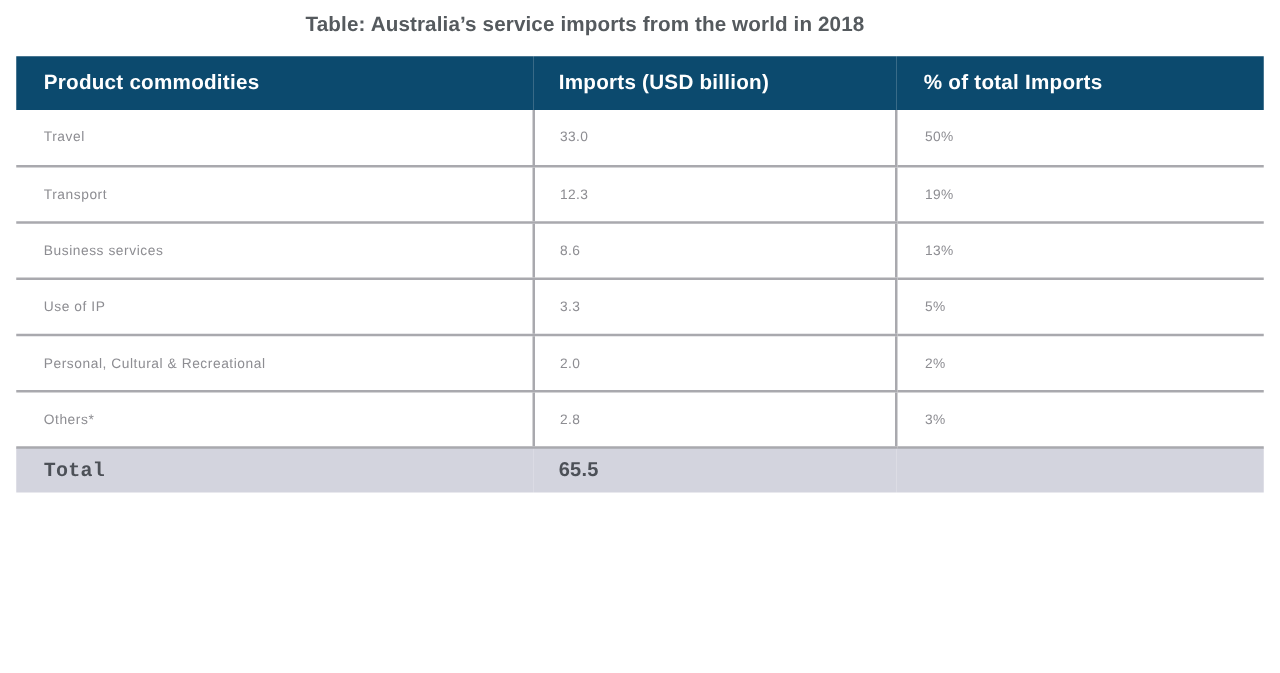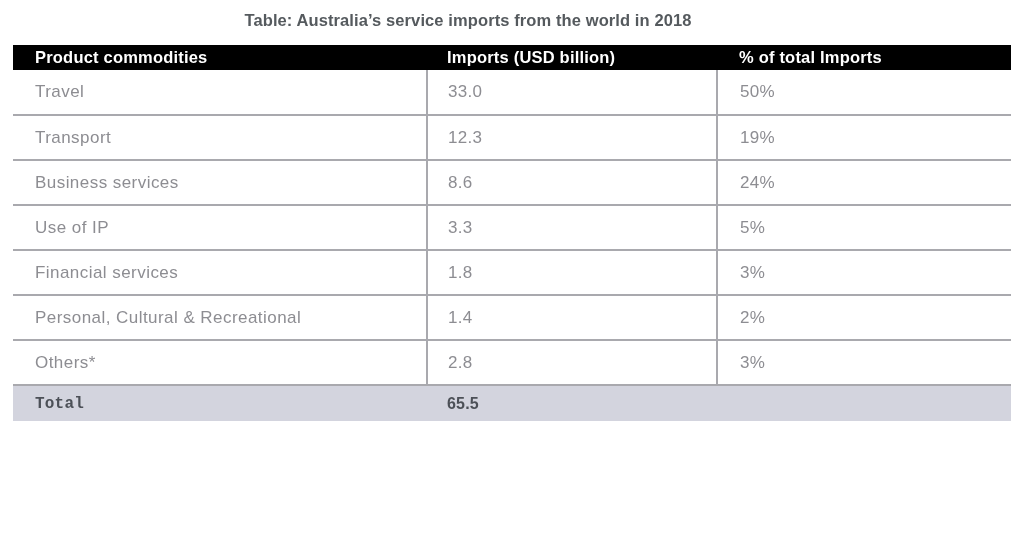--- a/index.html
+++ b/index.html
@@ -50,39 +50,39 @@
     border-collapse: collapse;
     table-layout: fixed;
   }
 
   col.c-name  { width: 414px; }
   col.c-value { width: 290px; }
   col.c-pct   { width: 294px; }
 
   
   thead tr.header-row th {
-    background: #000000;
+    background: #0c4a6e;
     color: #ffffff;
     font-size: 16.5px;
     font-weight: bold;
     text-align: left;
-    height: 25px;
+    height: 43px;
     padding: 0 0 0 22px;
     letter-spacing: 0.2px;
     vertical-align: middle;
     white-space: nowrap;
     box-sizing: border-box;
   }
   thead tr.header-row th.th-value { padding-left: 20px; }
   thead tr.header-row th.th-pct   { padding-left: 22px; }
 
   
   tbody tr.body-row td {
     height: 45px;
-    font-size: 17px;
+    font-size: 11px;
     font-weight: 400;
     color: #8d8d92;
     vertical-align: middle;
     border-bottom: 2px solid #a9a9ae;
     box-sizing: border-box;
     white-space: nowrap;
     background: #ffffff;
   }
   tbody tr.body-row td.cell-name {
     padding-left: 22px;
@@ -168,39 +168,34 @@
 
         <tr class="body-row">
           <td class="cell-name">Transport</td>
           <td class="cell-value">12.3</td>
           <td class="cell-pct">19%</td>
         </tr>
 
         <tr class="body-row">
           <td class="cell-name">Business services</td>
           <td class="cell-value">8.6</td>
-          <td class="cell-pct">24%</td>
+          <td class="cell-pct">13%</td>
         </tr>
 
         <tr class="body-row">
           <td class="cell-name">Use of IP</td>
           <td class="cell-value">3.3</td>
           <td class="cell-pct">5%</td>
         </tr>
 
 
-        <tr class="body-row">
-          <td class="cell-name">Financial services</td>
-          <td class="cell-value">1.8</td>
-          <td class="cell-pct">3%</td>
-        </tr>
 
         <tr class="body-row">
           <td class="cell-name">Personal, Cultural &amp; Recreational</td>
-          <td class="cell-value">1.4</td>
+          <td class="cell-value">2.0</td>
           <td class="cell-pct">2%</td>
         </tr>
 
         <tr class="body-row">
           <td class="cell-name">Others*</td>
           <td class="cell-value">2.8</td>
           <td class="cell-pct">3%</td>
         </tr>
 
         <tr class="total-row">

